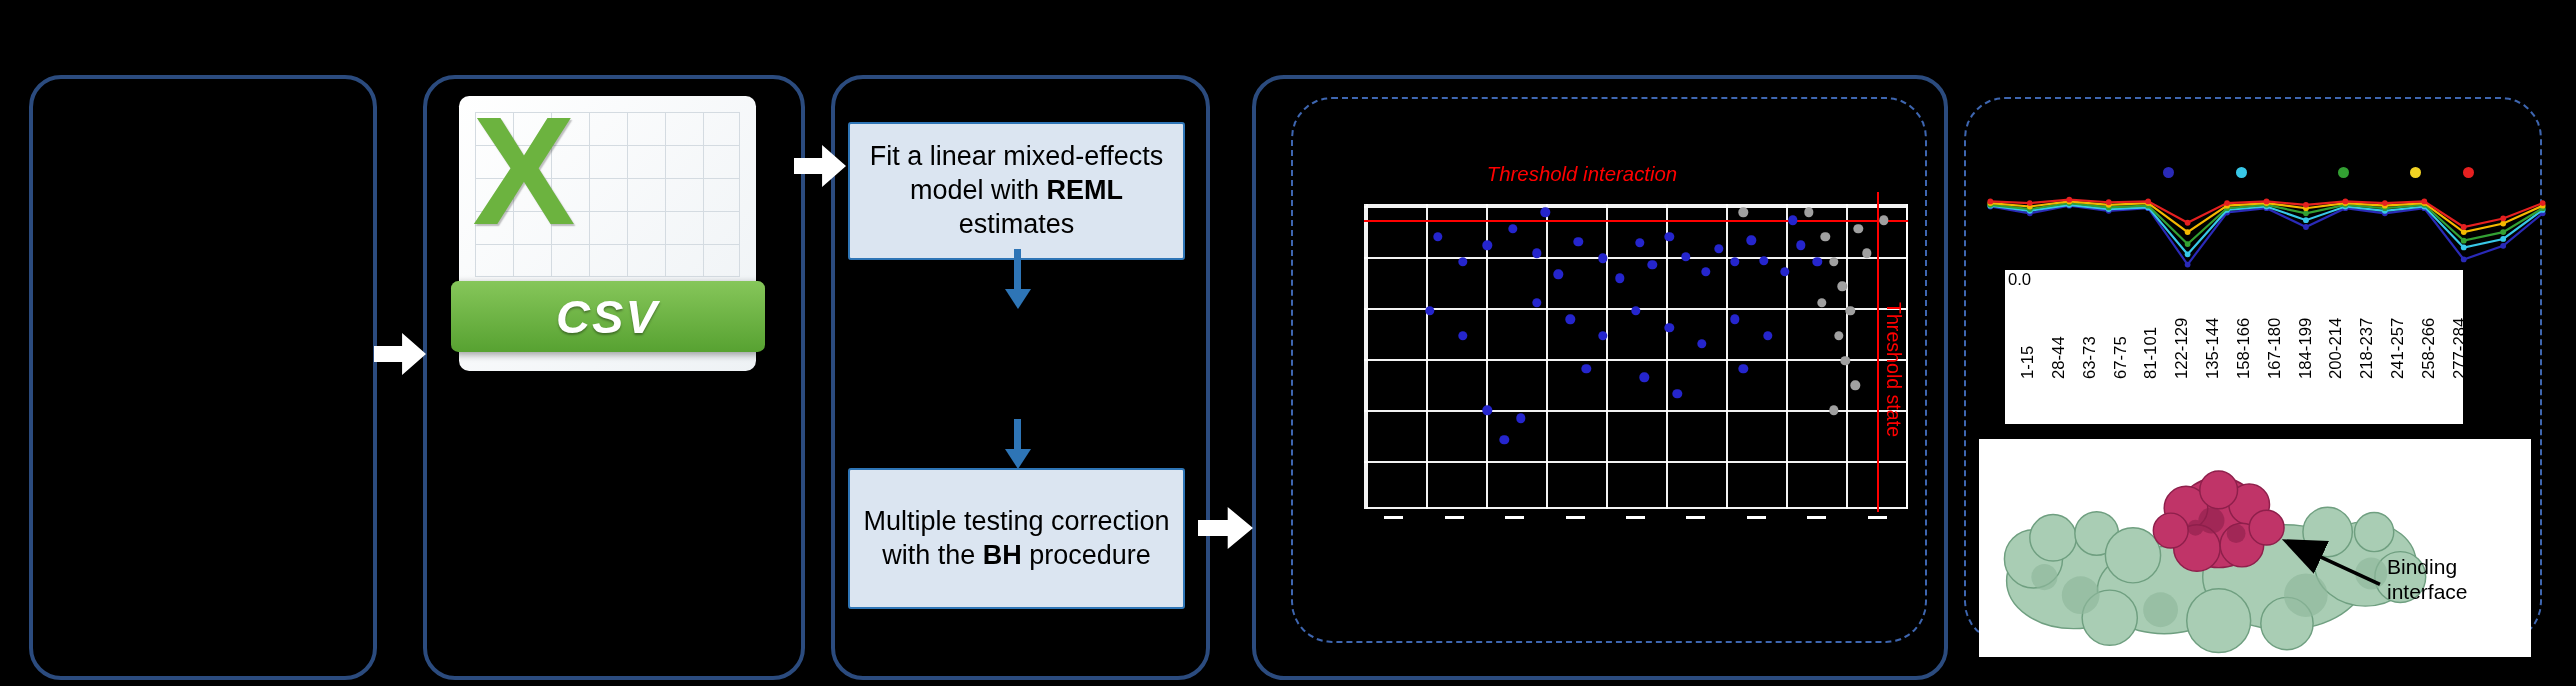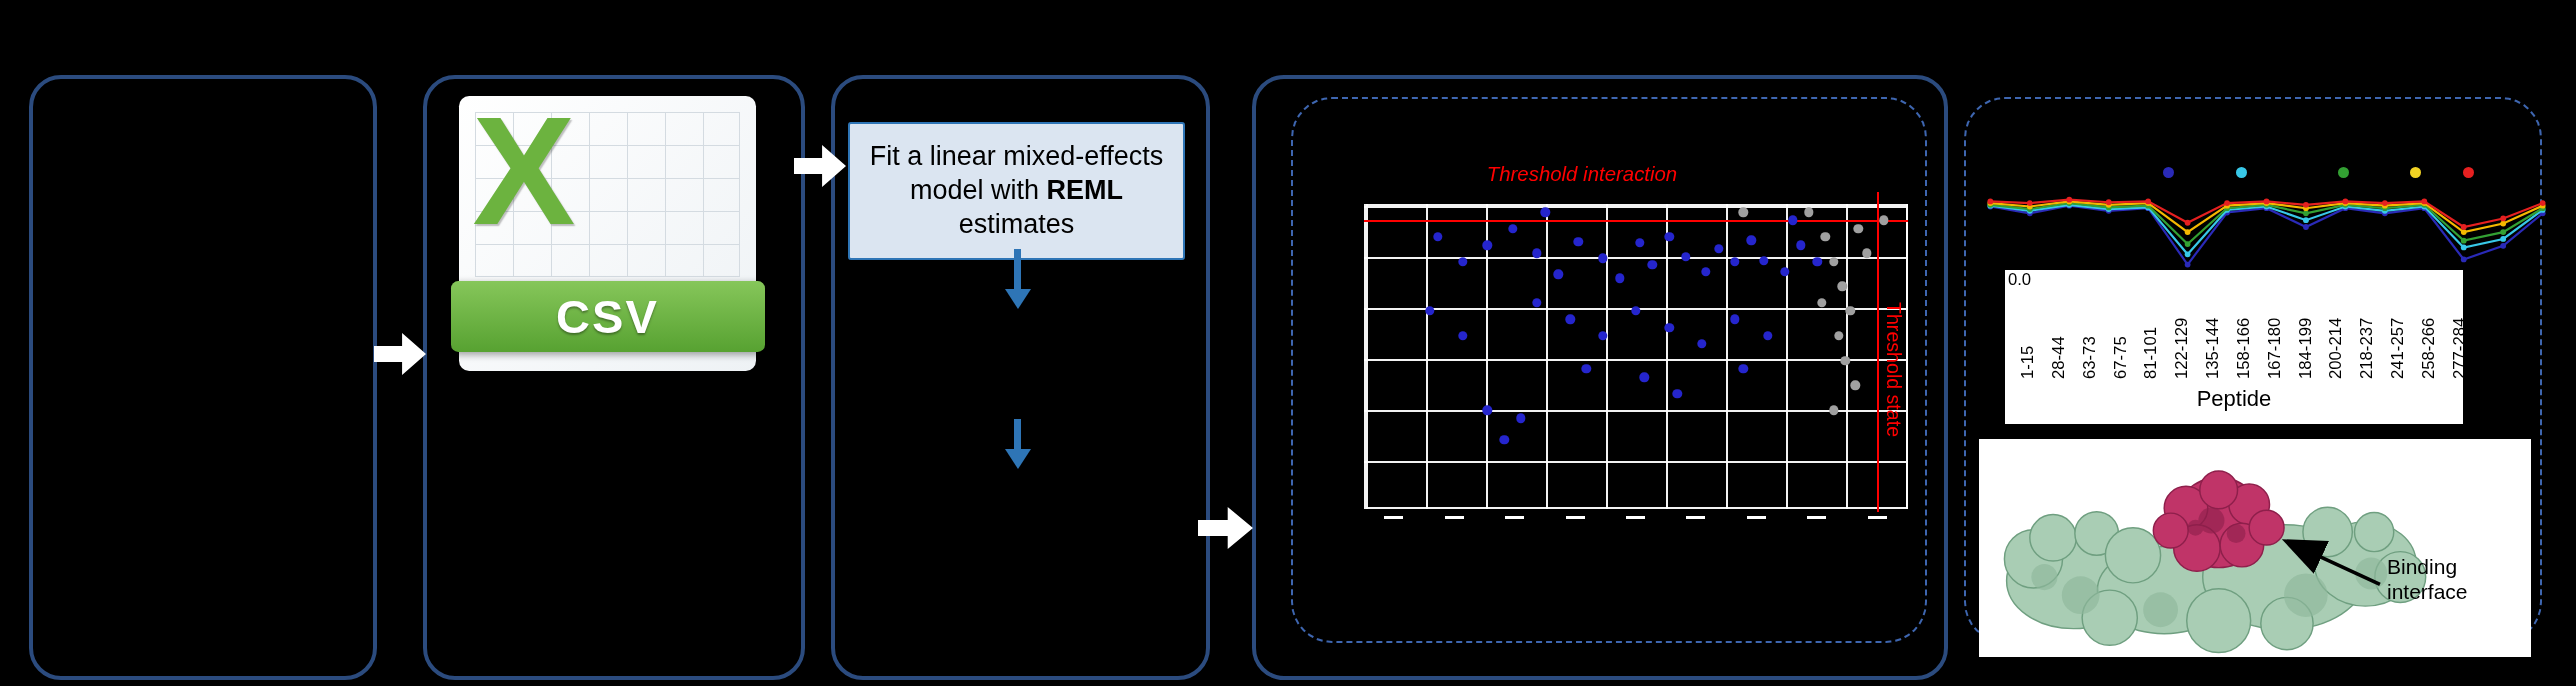--- a/index.html
+++ b/index.html
@@ -31,21 +31,21 @@
     box-shadow:0 5.8px 16px rgba(0,0,0,.55);}
   .csv-grid{position:absolute;left:23px;right:23px;top:16px;height:164px;
     background-image:linear-gradient(to right,#d4dbe1 1.5px,transparent 1.5px),
                      linear-gradient(to bottom,#d4dbe1 1.5px,transparent 1.5px);
     background-size:38px 33px;border-right:1.5px solid #d4dbe1;border-bottom:1.5px solid #d4dbe1;}
   .csv-x{position:absolute;left:20.4px;top:-13px;font-size:154px;font-weight:bold;
     color:#6CB33F;text-shadow:1.5px 2.2px 1.5px rgba(0,0,0,.25);}
   .csv-banner{position:absolute;left:-1.5px;right:-1.5px;bottom:19px;height:71px;
     background:linear-gradient(#86C65A,#57A231);border-radius:7.3px;
     display:flex;align-items:center;justify-content:center;
-    box-shadow:0 2.9px 7.3px rgba(0,0,0,.35);}
+    box-shadow:0 2.9px 7.3px rgba(0,0,0,.35);font-style:italic;}
   .csv-banner span{color:#fff;font-weight:bold;font-size:47px;letter-spacing:2.2px;
     text-shadow:0 1.5px 2.2px rgba(0,0,0,.35);}
 
   
   .mbox{position:absolute;left:848px;width:337px;background:#DBE5F1;border:2.9px solid #2E75B6;
     border-radius:2.9px;display:flex;align-items:center;justify-content:center;text-align:center;
     font-size:27px;line-height:1.25;padding:5.8px 10.2px;box-sizing:border-box;}
   #mbox-0{top:122px;height:138px;}
   #mbox-1{top:311px;height:103px;}
   #mbox-2{top:468px;height:141px;}
@@ -119,20 +119,23 @@
     </div>
   </div>
 
   <div class="mbox" id="mbox-0">
     <span><span>Fit a linear mixed-effects model with </span><b>REML</b><span> estimates</span></span>
   </div>
   <div class="vshaft" id="vshaft-0"></div>
   <div class="vhead" id="vhead-0"></div>
   <div class="vshaft" id="vshaft-1"></div>
   <div class="vhead" id="vhead-1"></div>
+  <div class="mbox" id="mbox-2">
+    <span><span>Multiple testing correction with the </span><b>BH</b><span> procedure</span></span>
+  </div>
 
   <div id="scatter-plot"></div>
   <div id="plot-ticks">
       <div class="ptick" style="left: 1384px;"></div>
       <div class="ptick" style="left: 1445px;"></div>
       <div class="ptick" style="left: 1505px;"></div>
       <div class="ptick" style="left: 1566px;"></div>
       <div class="ptick" style="left: 1626px;"></div>
       <div class="ptick" style="left: 1686px;"></div>
       <div class="ptick" style="left: 1747px;"></div>
@@ -302,21 +305,20 @@
         <span class="pep" style="left: 198px;">135-144</span>
         <span class="pep" style="left: 229px;">158-166</span>
         <span class="pep" style="left: 260px;">167-180</span>
         <span class="pep" style="left: 291px;">184-199</span>
         <span class="pep" style="left: 321px;">200-214</span>
         <span class="pep" style="left: 352px;">218-237</span>
         <span class="pep" style="left: 383px;">241-257</span>
         <span class="pep" style="left: 414px;">258-266</span>
         <span class="pep" style="left: 445px;">277-284</span>
       </div>
-    <div id="peptide-axis-title">Peptide</div>
   </div>
 
   <div id="protein-panel">
     <svg width="552" height="218" viewBox="0 0 760 300">
       <defs>
         <marker id="ah" markerWidth="12" markerHeight="10" refX="10" refY="5" orient="auto">
           <path d="M0,0 L12,5 L0,10 z" fill="#000"></path>
         </marker>
       </defs>
 

